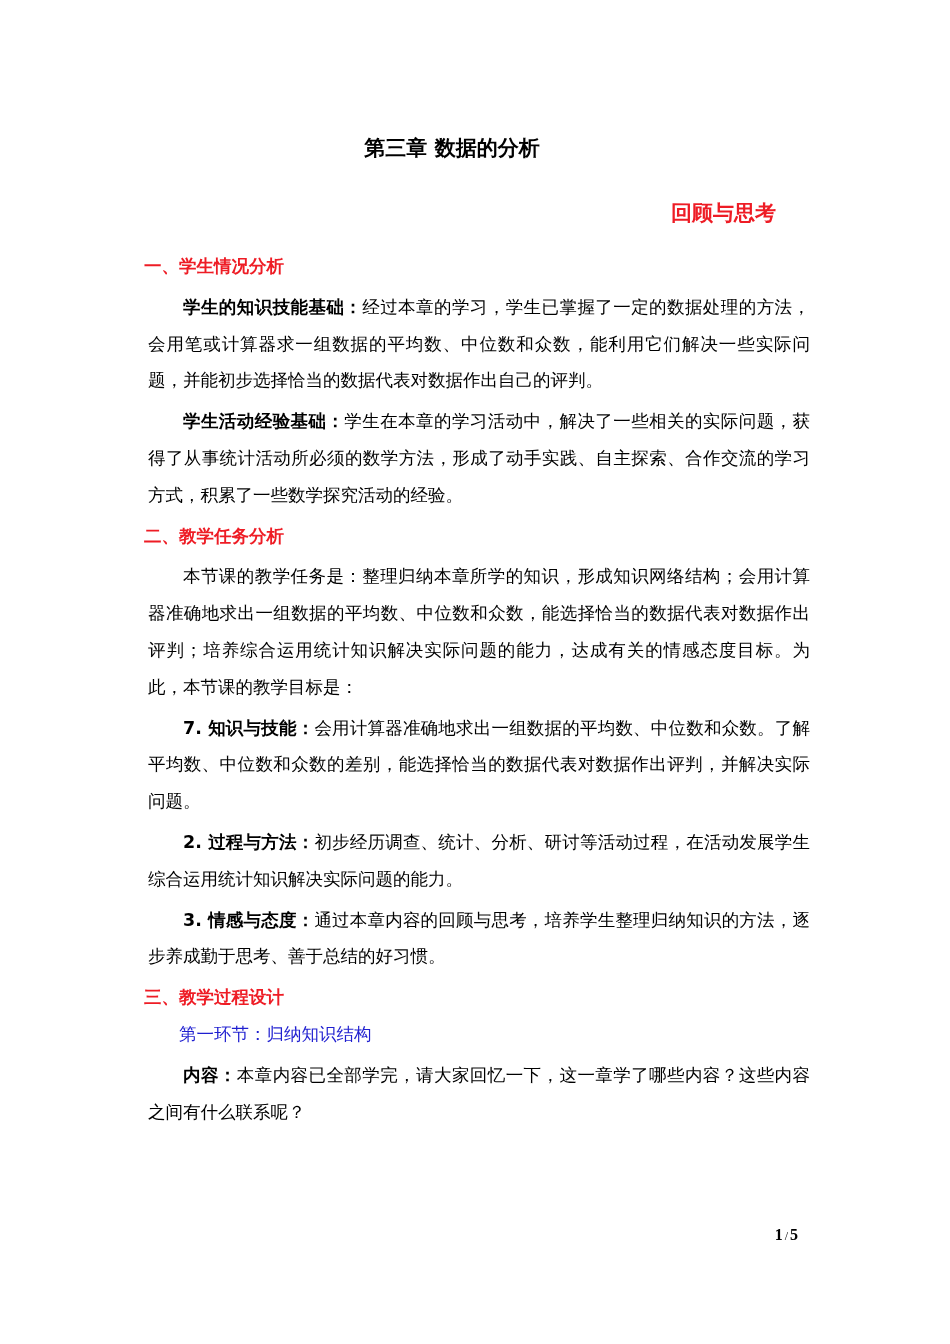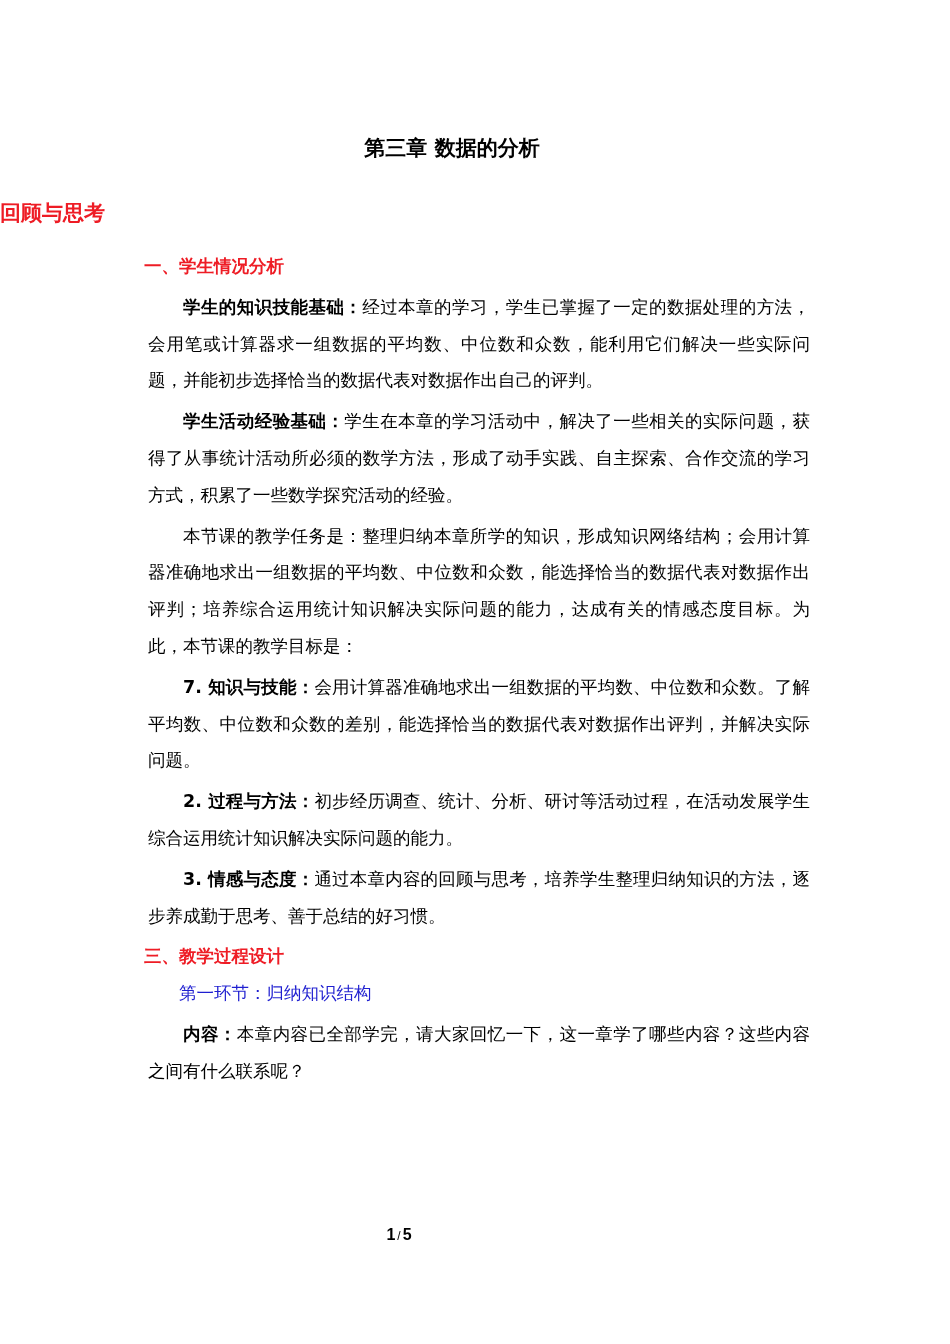--- a/index.html
+++ b/index.html
@@ -1,43 +1,44 @@
 <!DOCTYPE html>
 <html><head>
   <meta charset="utf-8">
   <style>
     html, body { margin: 0; padding: 0; background: #ffffff; }
     body { width: 950px; height: 1344px; position: relative; overflow: hidden;
       font-family: "DejaVu Serif", "Liberation Serif", serif; color: #000; }
     .page { position: absolute; left: 0; top: 0; width: 950px; height: 1344px; }
     .title { position: absolute; top: 134px; left: 0; width: 904px; text-align: center;
       font-family: "DejaVu Sans", "Liberation Sans", sans-serif; font-weight: bold; font-size: 21px; color: #000; }
-    .subtitle { position: absolute; top: 199px; left: 0; width: 776px; text-align: left;
+    .subtitle { position: absolute; top: 199px; left: 0; width: 776px; text-align: right;
       font-family: "DejaVu Sans", "Liberation Sans", sans-serif; font-weight: bold; font-size: 21px; color: #ee1c25; }
     .body { position: absolute; left: 144px; top: 248px; width: 670px; font-size: 17.5px; line-height: 36.8px; }
     .h { font-family: "DejaVu Sans", "Liberation Sans", sans-serif; font-weight: bold; color: #ee1c25; font-size: 17.5px; }
     .h-blue { font-family: "DejaVu Sans", "Liberation Sans", sans-serif; font-weight: normal; color: #1f1fd0; text-indent: 2em; }
     .p { text-indent: 2em; text-align: justify; margin: 4px; }
     .b { font-family: "DejaVu Sans", "Liberation Sans", sans-serif; font-weight: bold; }
-    .footer { position: absolute; top: 1226px; left: 0; width: 798px; text-align: center;
-      font-family: Liberation Sans, sans-serif; font-weight: bold; font-size: 16px; }
+    .footer { position: absolute; top: 1226px; left: 0; width: 798px; text-align: right;
+      font-family: Liberation Serif, serif; font-weight: bold; font-size: 16px; }
     .footer .sep { font-weight: normal; font-size: 12px; margin: 0 2px; }
   </style>
 </head>
 <body>
 
 <div class="page">
   <div class="title">第三章  数据的分析</div>
   <div class="subtitle">回顾与思考</div>
 
   <div class="body">
     <div class="h">一、学生情况分析</div>
     <p class="p"><span class="b">学生的知识技能基础：</span><span>经过本章的学习，学生已掌握了一定的数据处理的方法，会用笔或计算器求一组数据的平均数、中位数和众数，能利用它们解决一些实际问题，并能初步选择恰当的数据代表对数据作出自己的评判。</span></p>
     <p class="p"><span class="b">学生活动经验基础：</span><span>学生在本章的学习活动中，解决了一些相关的实际问题，获得了从事统计活动所必须的数学方法，形成了动手实践、自主探索、合作交流的学习方式，积累了一些数学探究活动的经验。</span></p>
 
+    <div class="h">二、教学任务分析</div>
     <p class="p">本节课的教学任务是：整理归纳本章所学的知识，形成知识网络结构；会用计算器准确地求出一组数据的平均数、中位数和众数，能选择恰当的数据代表对数据作出评判；培养综合运用统计知识解决实际问题的能力，达成有关的情感态度目标。为此，本节课的教学目标是：</p>
     <p class="p"><span class="b">7. 知识与技能：</span><span>会用计算器准确地求出一组数据的平均数、中位数和众数。了解平均数、中位数和众数的差别，能选择恰当的数据代表对数据作出评判，并解决实际问题。</span></p>
     <p class="p"><span class="b">2. 过程与方法：</span><span>初步经历调查、统计、分析、研讨等活动过程，在活动发展学生综合运用统计知识解决实际问题的能力。</span></p>
     <p class="p"><span class="b">3. 情感与态度：</span><span>通过本章内容的回顾与思考，培养学生整理归纳知识的方法，逐步养成勤于思考、善于总结的好习惯。</span></p>
 
     <div class="h">三、教学过程设计</div>
     <div class="h-blue">第一环节：归纳知识结构</div>
     <p class="p"><span class="b">内容：</span><span>本章内容已全部学完，请大家回忆一下，这一章学了哪些内容？这些内容之间有什么联系呢？</span></p>
   </div>
 

